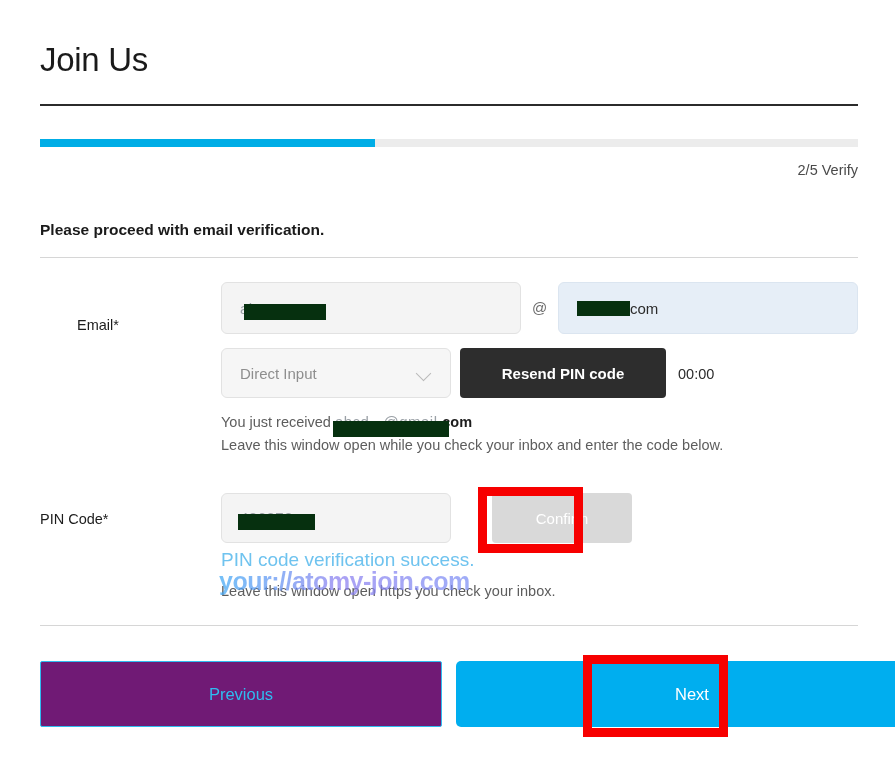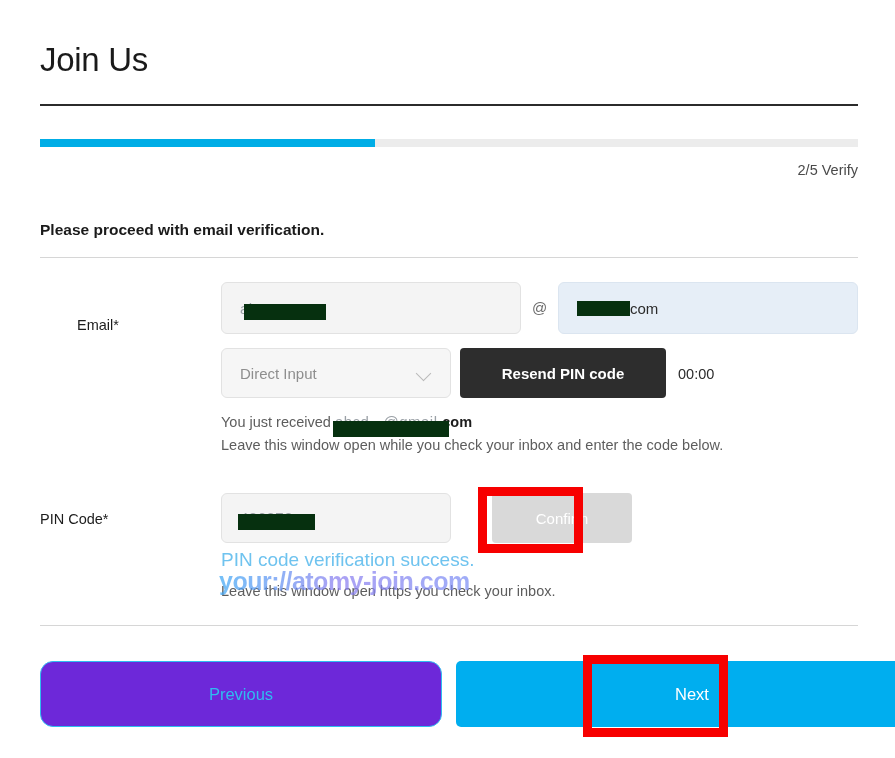--- a/index.html
+++ b/index.html
@@ -271,23 +271,23 @@
     -webkit-background-clip: text;
     background-clip: text;
     -webkit-text-fill-color: transparent;
   }
 
   
   .btn-prev {
     position: absolute;
     left: 40px; top: 661px;
     width: 402px; height: 66px;
-    background: #6d28d9;
+    background: #701a75;
     border: 1.5px solid #2fbcf0;
-    border-radius: 13px;
+    border-radius: 2px;
     color: #2fbcf0;
     font-size: 16.5px;
     font-family: inherit;
     cursor: pointer;
   }
   .btn-next {
     position: absolute;
     left: 456px; top: 661px;
     width: 472px; height: 66px;
     background: #00aeef;

